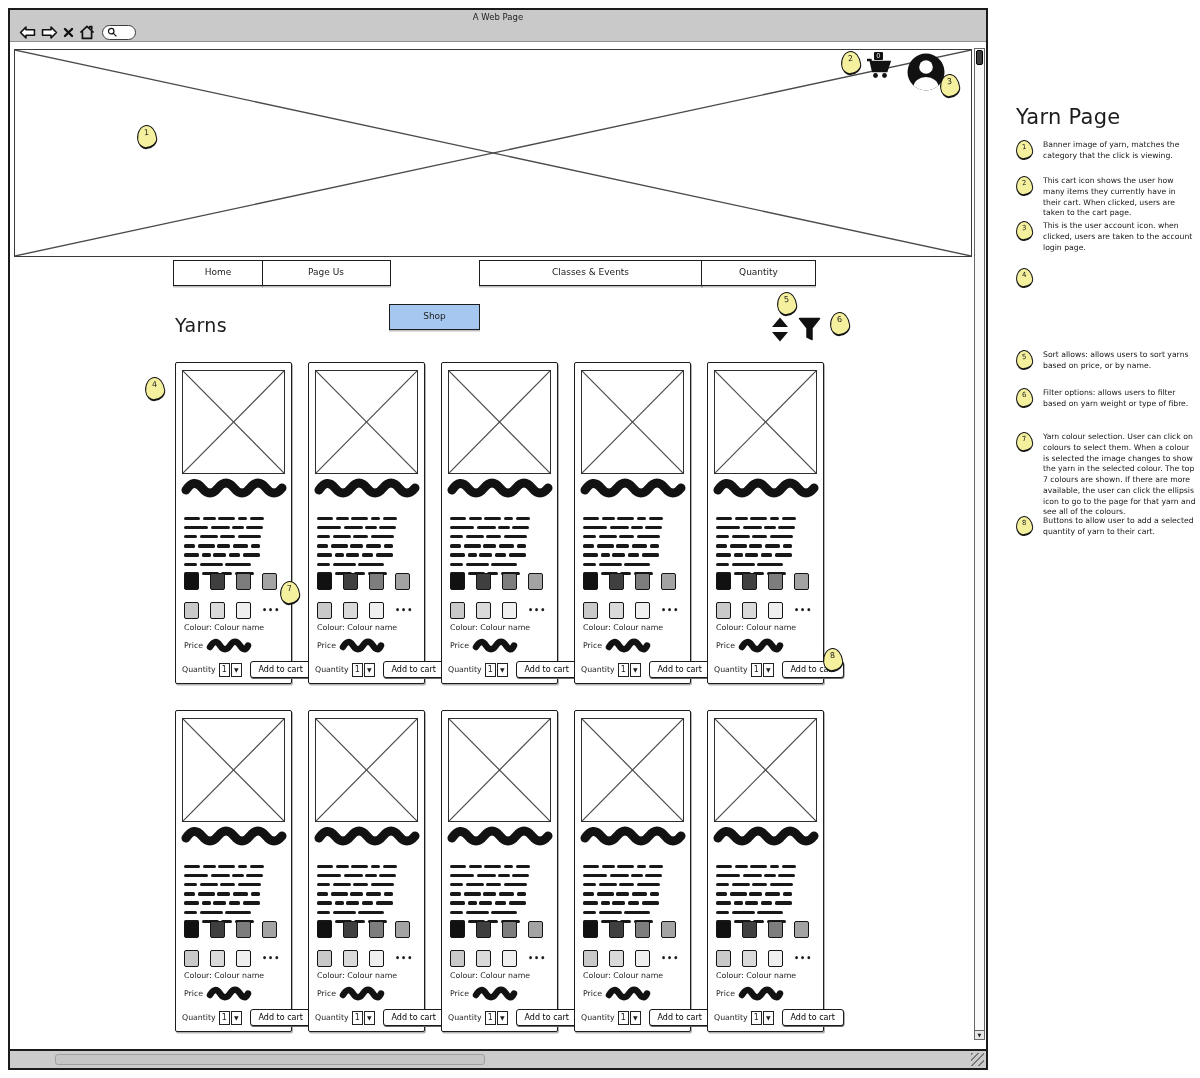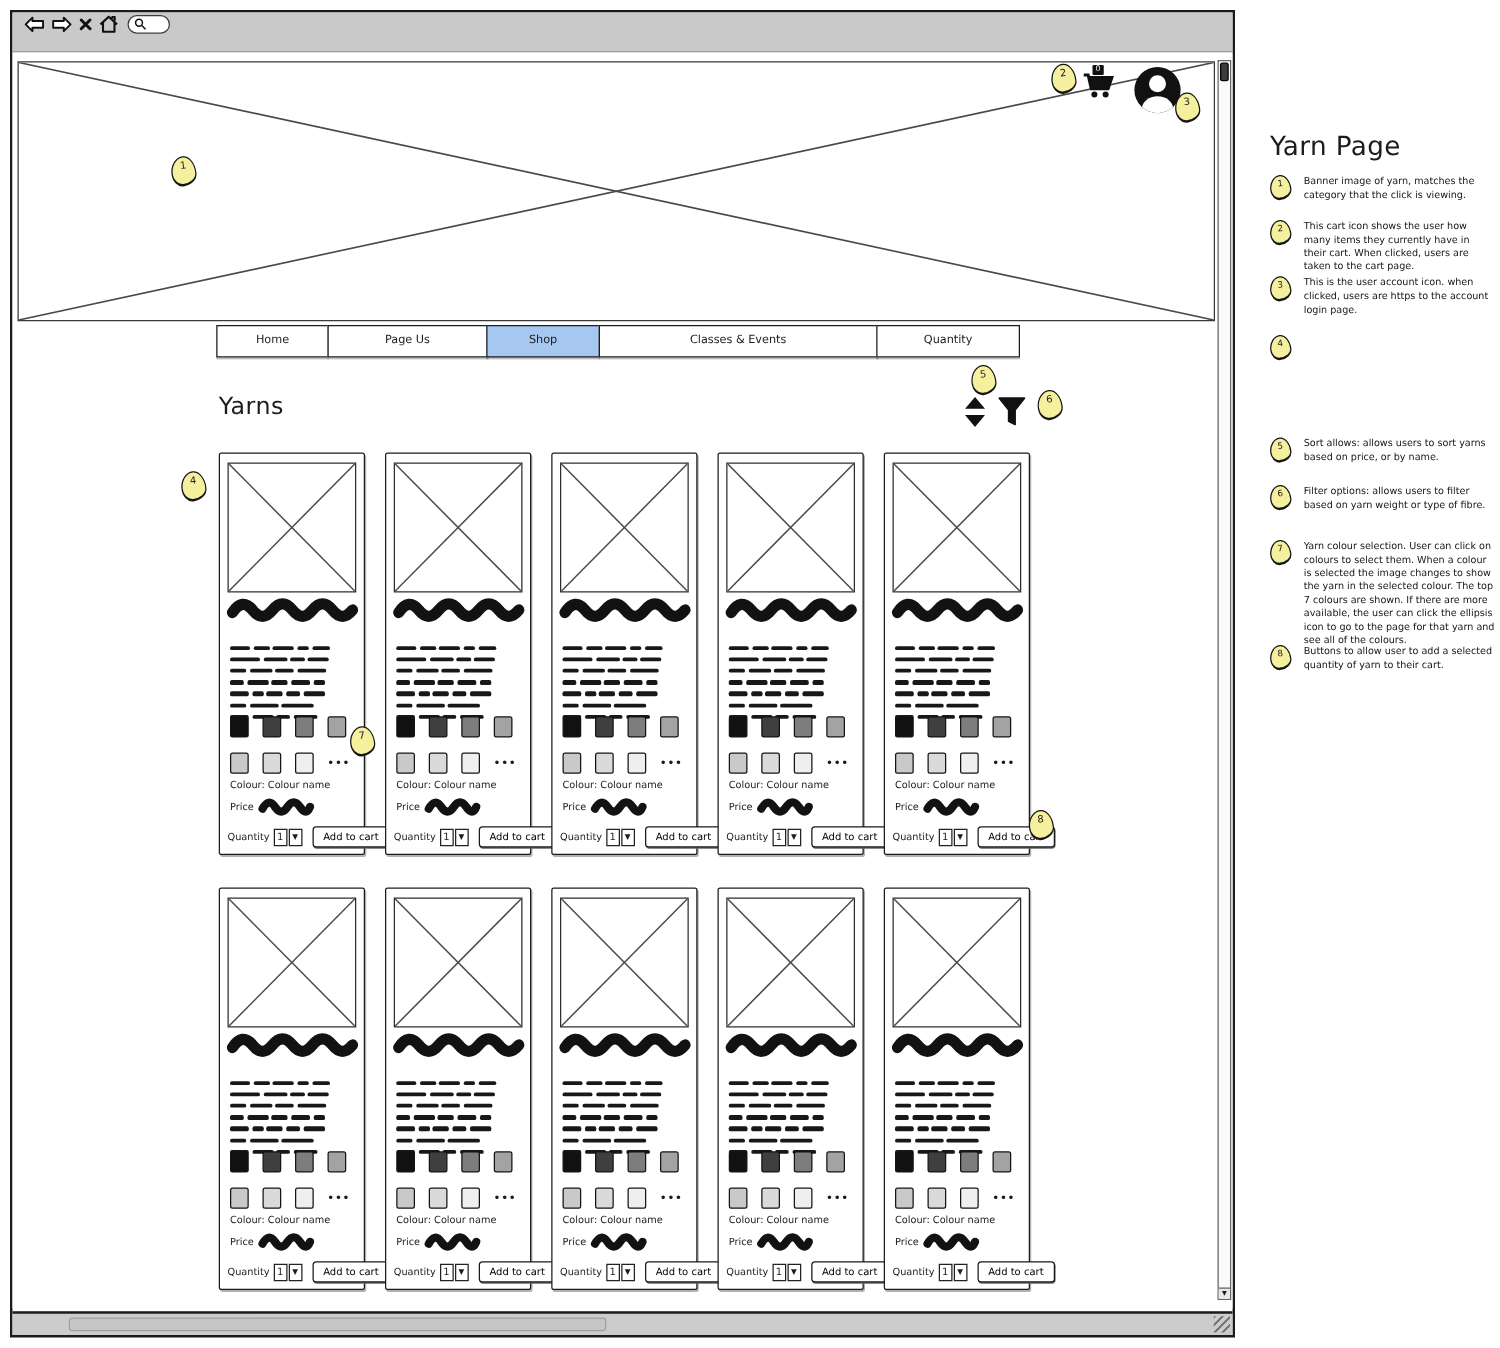--- a/index.html
+++ b/index.html
@@ -47,21 +47,21 @@
   .account-wrap { position: absolute; left: 896px; top: 10px; width: 40px; height: 40px; background: none; border: none; cursor: pointer; line-height: 0; }
 
   
   .nav-tabs { position: absolute; left: 163px; top: 218px; display: flex; }
   .tab {
     height: 26px; border: 1.5px solid #1c1c1c; margin-left: -1.5px; background: #fff;
     font-size: 9px; line-height: 23px; text-align: center; cursor: pointer;
     box-shadow: 0 1.5px 0 rgba(0,0,0,.25);
   }
   .tab:first-child { margin-left: 0; }
-  .tab.active { background: var(--accent); }
+  .tab.active { background: var(--accent); margin-top: 44px; }
 
   .heading { position: absolute; left: 165px; top: 272px; font-size: 19px; font-weight: 500; letter-spacing: .4px; }
 
   .toolbar { position: absolute; left: 761px; top: 275px; display: flex; gap: 9px; align-items: flex-start; }
   .tool-btn { background: none; border: none; padding: 0; line-height: 0; cursor: pointer; }
 
   
   .grid { position: absolute; left: 165px; top: 320px; width: 650px; display: flex; flex-wrap: wrap; gap: 26px 16px; }
   .card {
     position: relative; width: 117px; height: 322px; background: #fff;
@@ -128,20 +128,21 @@
   }
   .ann-text { display: block; margin-left: 27px; width: 153px; font-size: 7.7px; line-height: 1.4; color: #161616; }
 </style>
 </head>
 <body>
 
 <div class="stage">
 
   <div class="browser">
     <div class="chrome">
+      <div class="chrome-title">A Web Page</div>
       <div class="chrome-row">
         <button class="nav-btn">
           <svg width="17" height="15" viewBox="0 0 22 18">
               <path d="M9 2 L2 9 L9 16 V12.5 H20 V5.5 H9 Z" fill="#fff" stroke="#111" stroke-width="2" stroke-linejoin="round"></path>
             </svg>
         </button>
         <button class="nav-btn">
           <svg width="17" height="15" viewBox="0 0 22 18">
               <path d="M13 2 L20 9 L13 16 V12.5 H2 V5.5 H13 Z" fill="#fff" stroke="#111" stroke-width="2" stroke-linejoin="round"></path>
             </svg>
@@ -594,21 +595,21 @@
         <div class="ann-item" style="top: 40px;">
           <span class="ann-circle">1</span>
           <span class="ann-text">Banner image of yarn, matches the category that the click is viewing.</span>
         </div>
         <div class="ann-item" style="top: 76px;">
           <span class="ann-circle">2</span>
           <span class="ann-text">This cart icon shows the user how many items they currently have in their cart. When clicked, users are taken to the cart page.</span>
         </div>
         <div class="ann-item" style="top: 121px;">
           <span class="ann-circle">3</span>
-          <span class="ann-text">This is the user account icon. when clicked, users are https to the account login page.</span>
+          <span class="ann-text">This is the user account icon. when clicked, users are taken to the account login page.</span>
         </div>
         <div class="ann-item" style="top: 168px;">
           <span class="ann-circle">4</span>
         </div>
         <div class="ann-item" style="top: 250px;">
           <span class="ann-circle">5</span>
           <span class="ann-text">Sort allows: allows users to sort yarns based on price, or by name.</span>
         </div>
         <div class="ann-item" style="top: 288px;">
           <span class="ann-circle">6</span>

